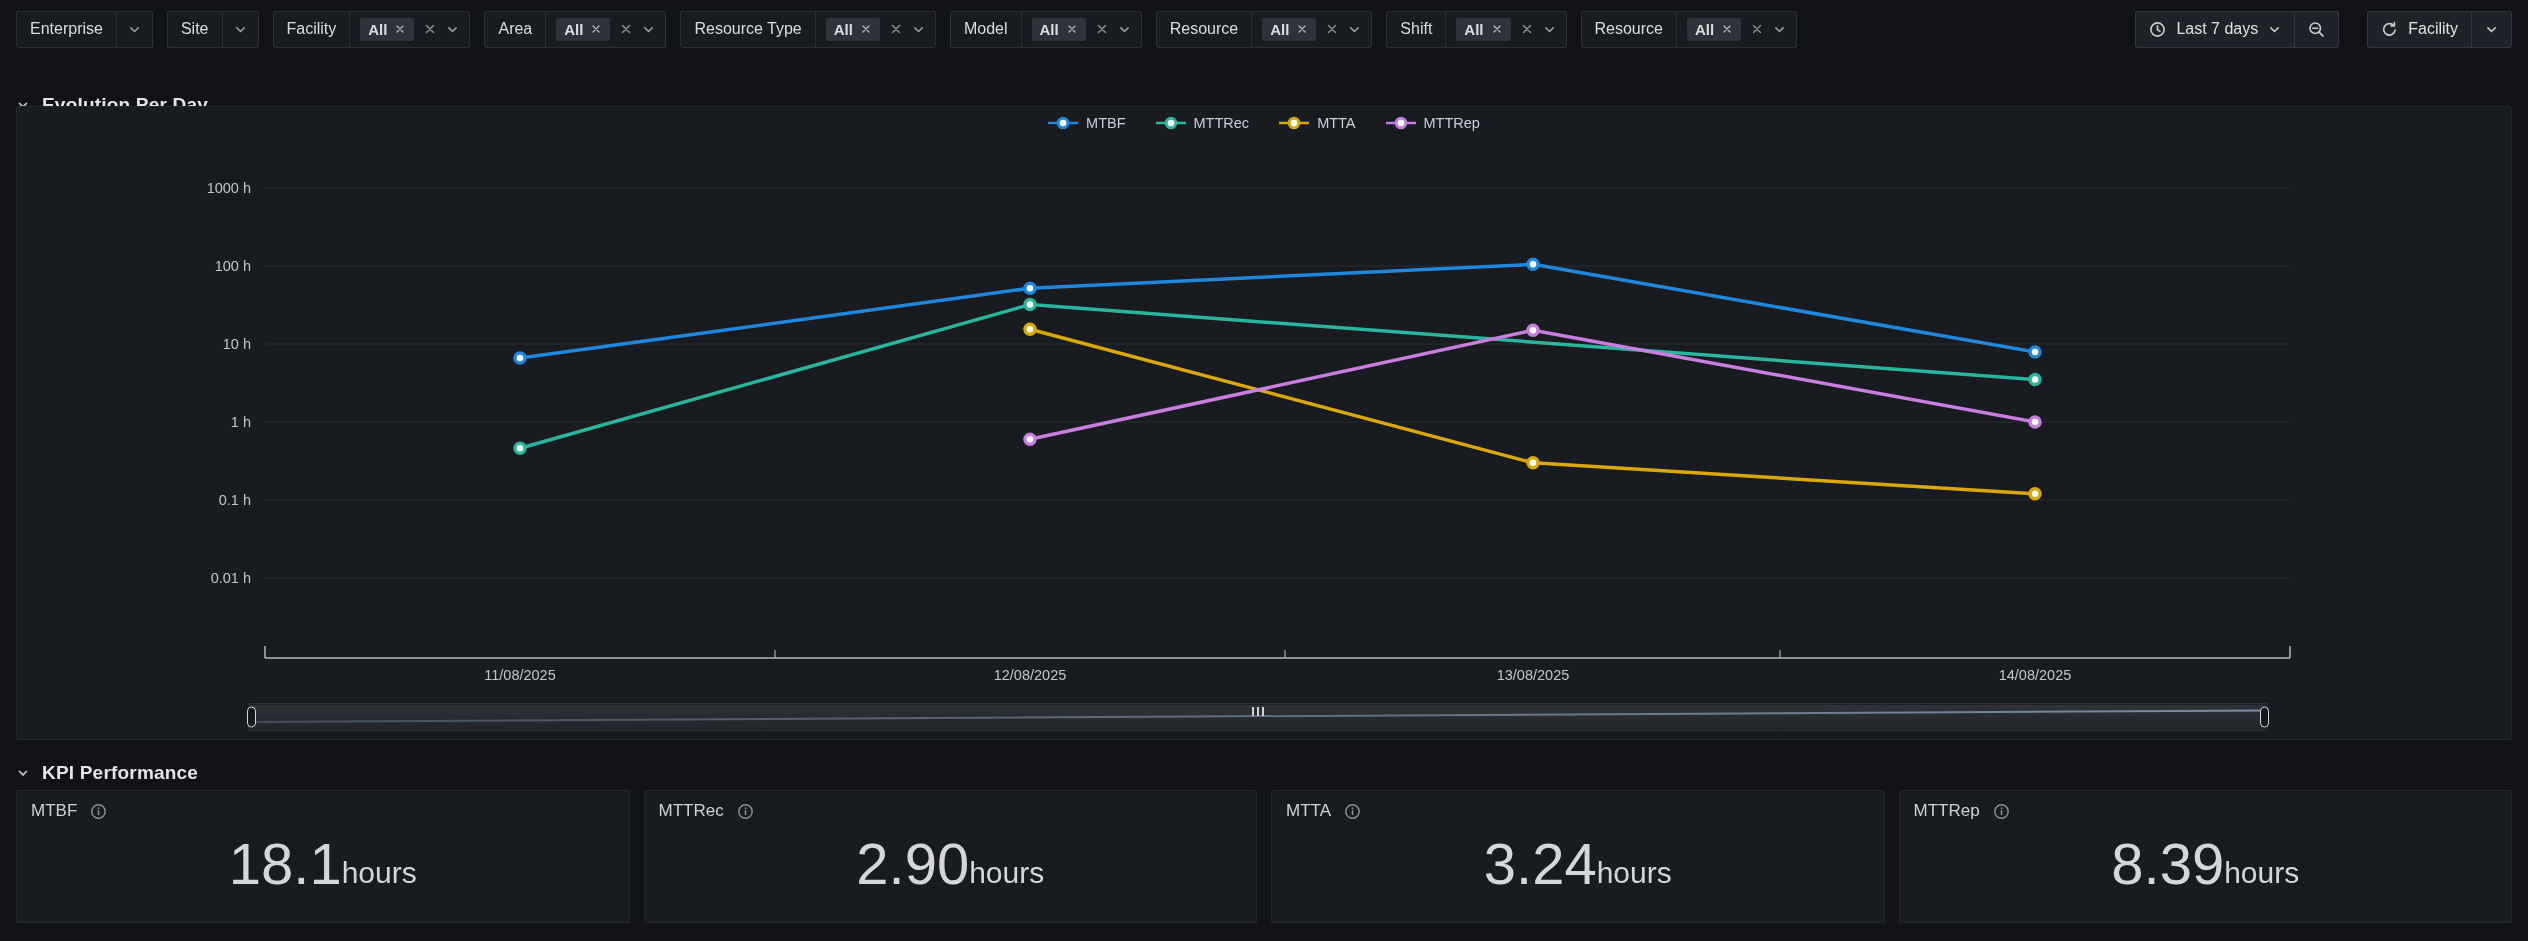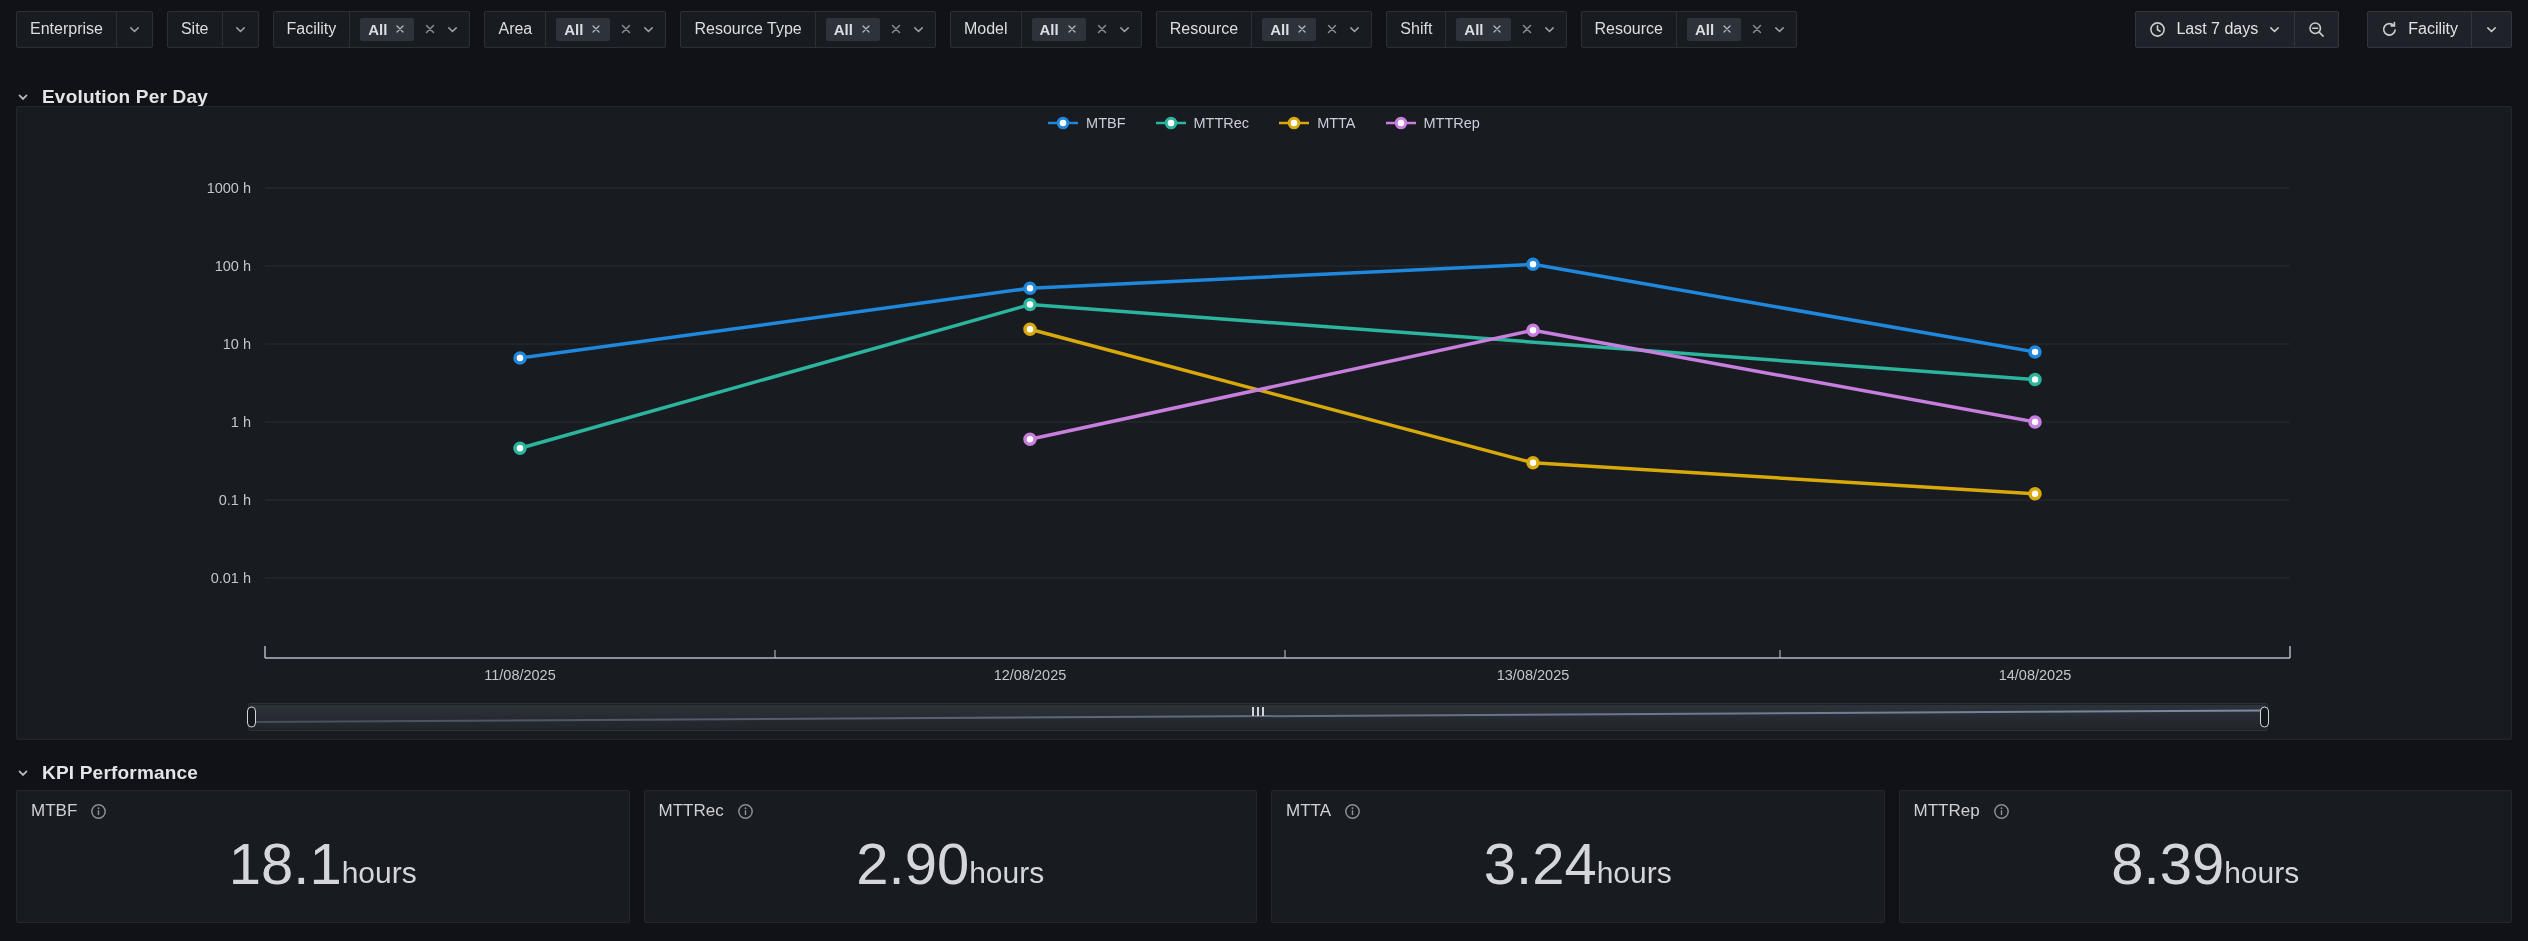--- a/index.html
+++ b/index.html
@@ -29,21 +29,21 @@
   .time-controls { margin-left:auto; display:flex; gap:28px; }
   .btn-group { display:flex; align-items:stretch; height:37px; background:#1f2228; border:1px solid #33363d; border-radius:2px; }
   .seg { display:flex; align-items:center; gap:10px; padding:0 13px; background:transparent; border:none; color:#e0e1e4; font-size:16px; font-family:inherit; cursor:pointer; white-space:nowrap; }
   .seg + .seg { border-left:1px solid #33363d; }
   .seg .ic { color:#c9cbd1; }
 
   
   .section-header { position:absolute; left:16px; display:flex; align-items:center; gap:12px; height:26px; }
   .section-header h2 { font-size:19px; font-weight:700; color:#e3e4e8; letter-spacing:.2px; }
   .caret { color:#b7bac0; display:flex; align-items:center; cursor:pointer; }
-  #hdr-evolution { top:84px; }
+  #hdr-evolution { top:92px; }
   #hdr-kpi { top:760px; }
 
   
   .panel { position:absolute; background:#181b1f; border:1px solid #23262b; border-radius:2px; }
   .chart-panel { left:16px; top:106px; width:2496px; height:634px; }
   .legend { position:absolute; left:0; right:0; top:8px; display:flex; justify-content:center; gap:30px; z-index:2; }
   .legend-item { display:flex; align-items:center; gap:8px; cursor:pointer; }
   .legend-item span { font-size:14.5px; color:#ccccdc; }
   #chart-svg { position:absolute; left:0; top:0; }
 

